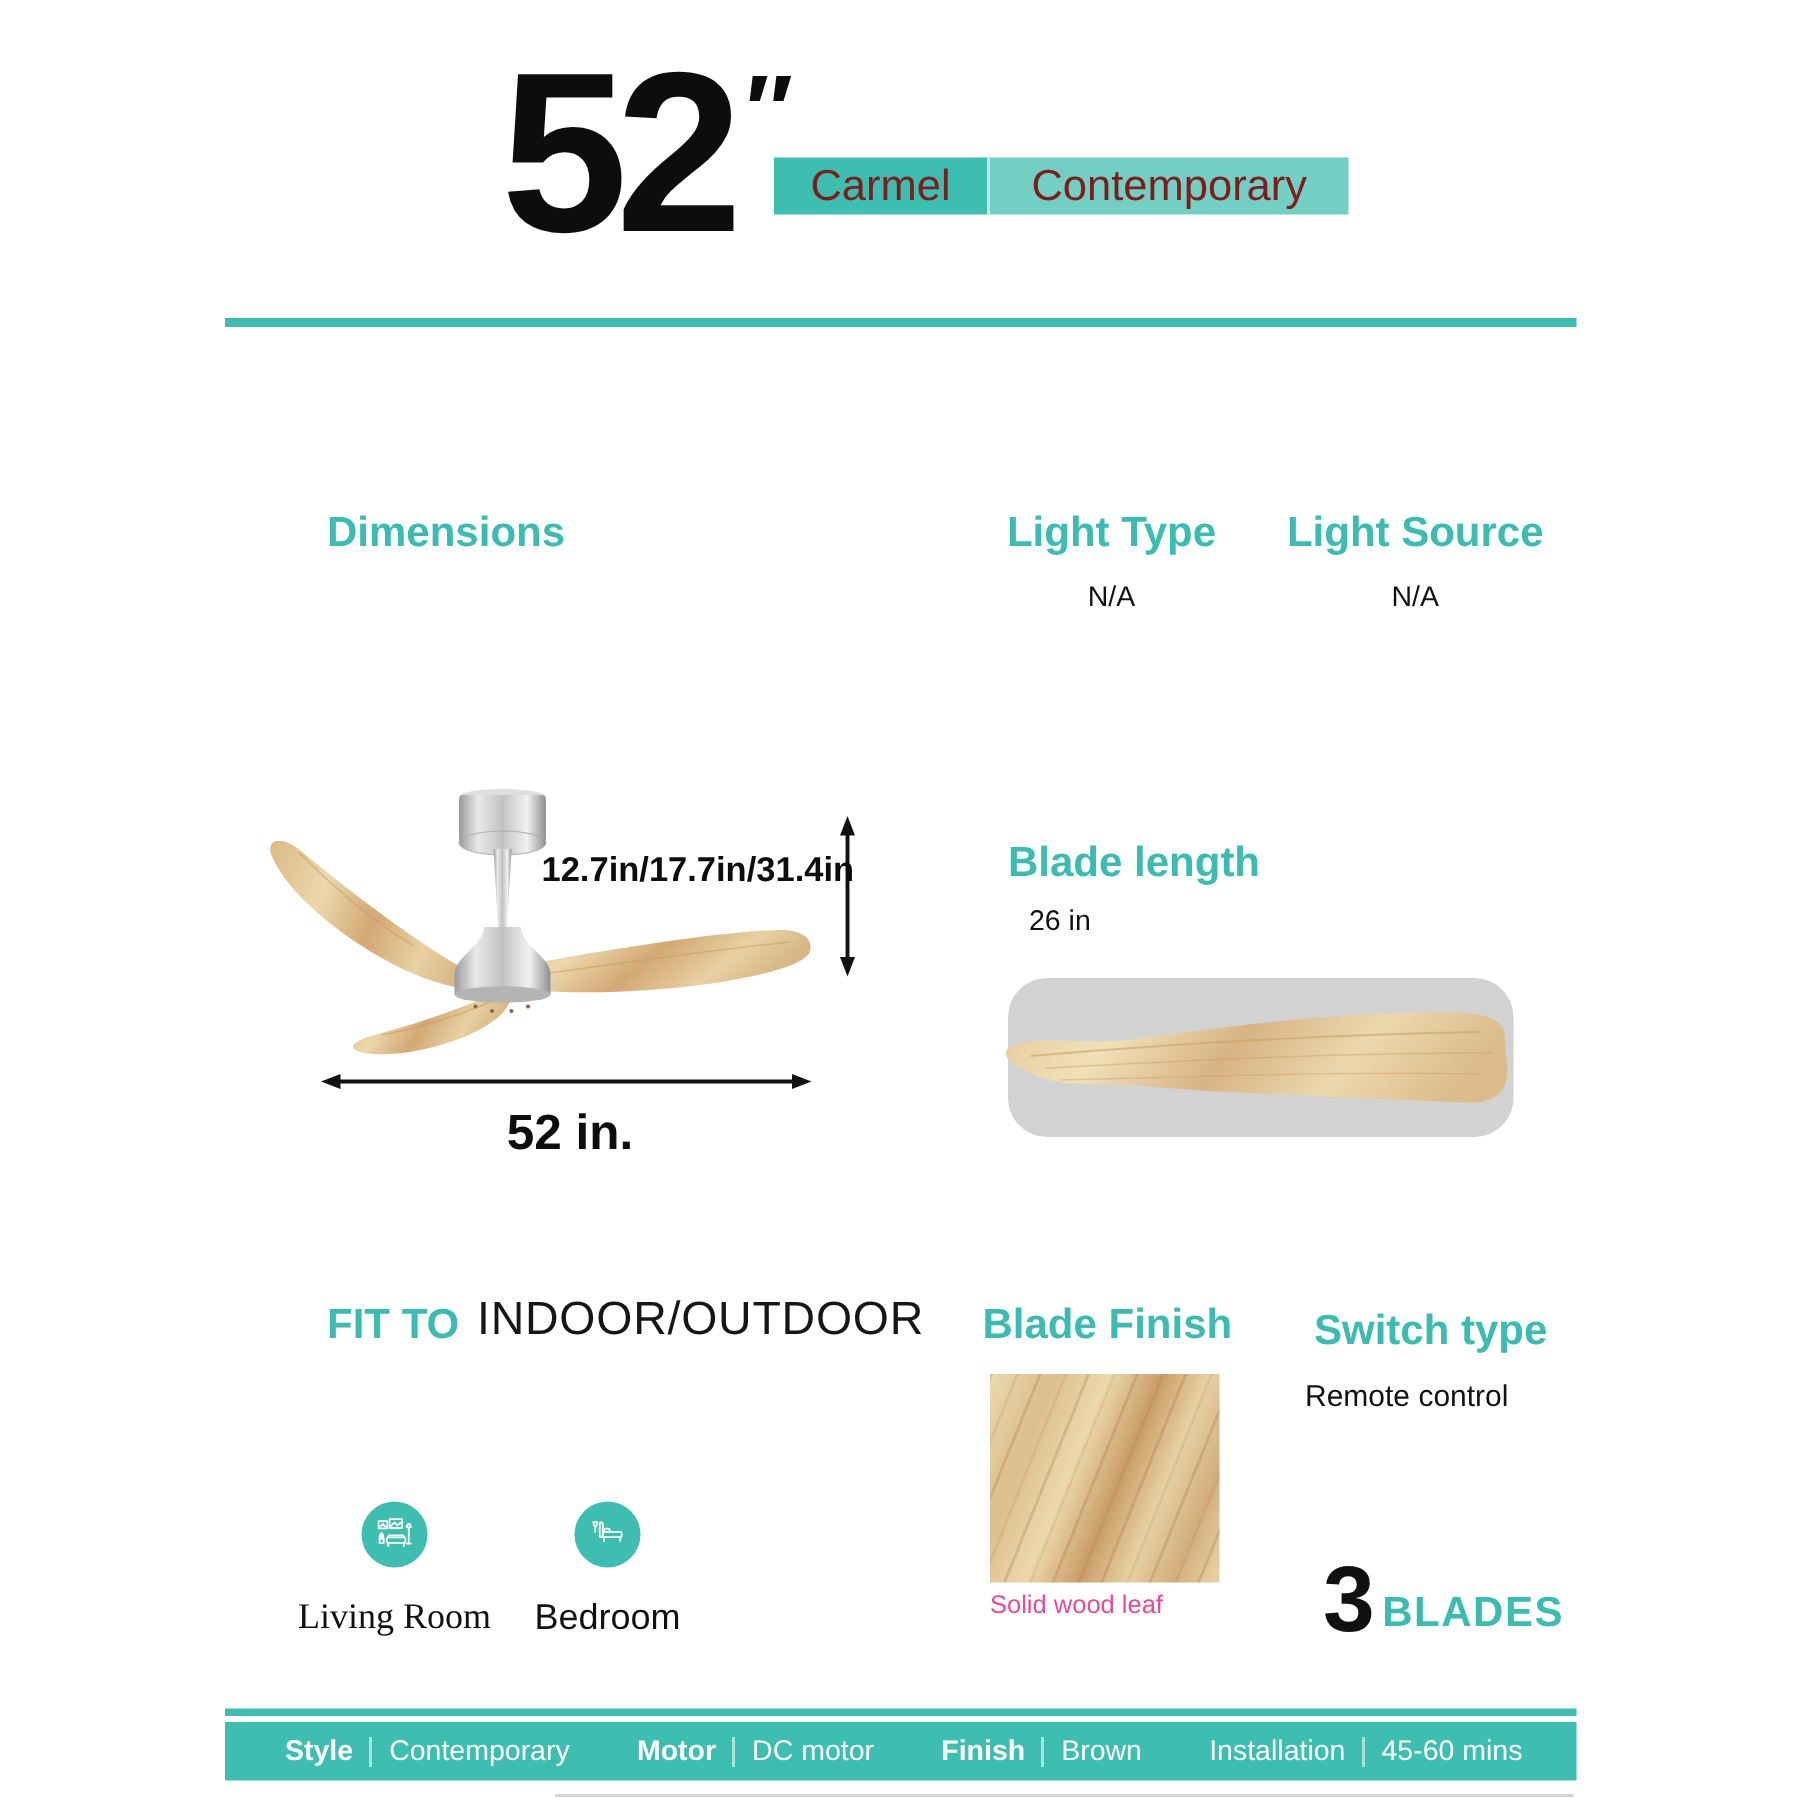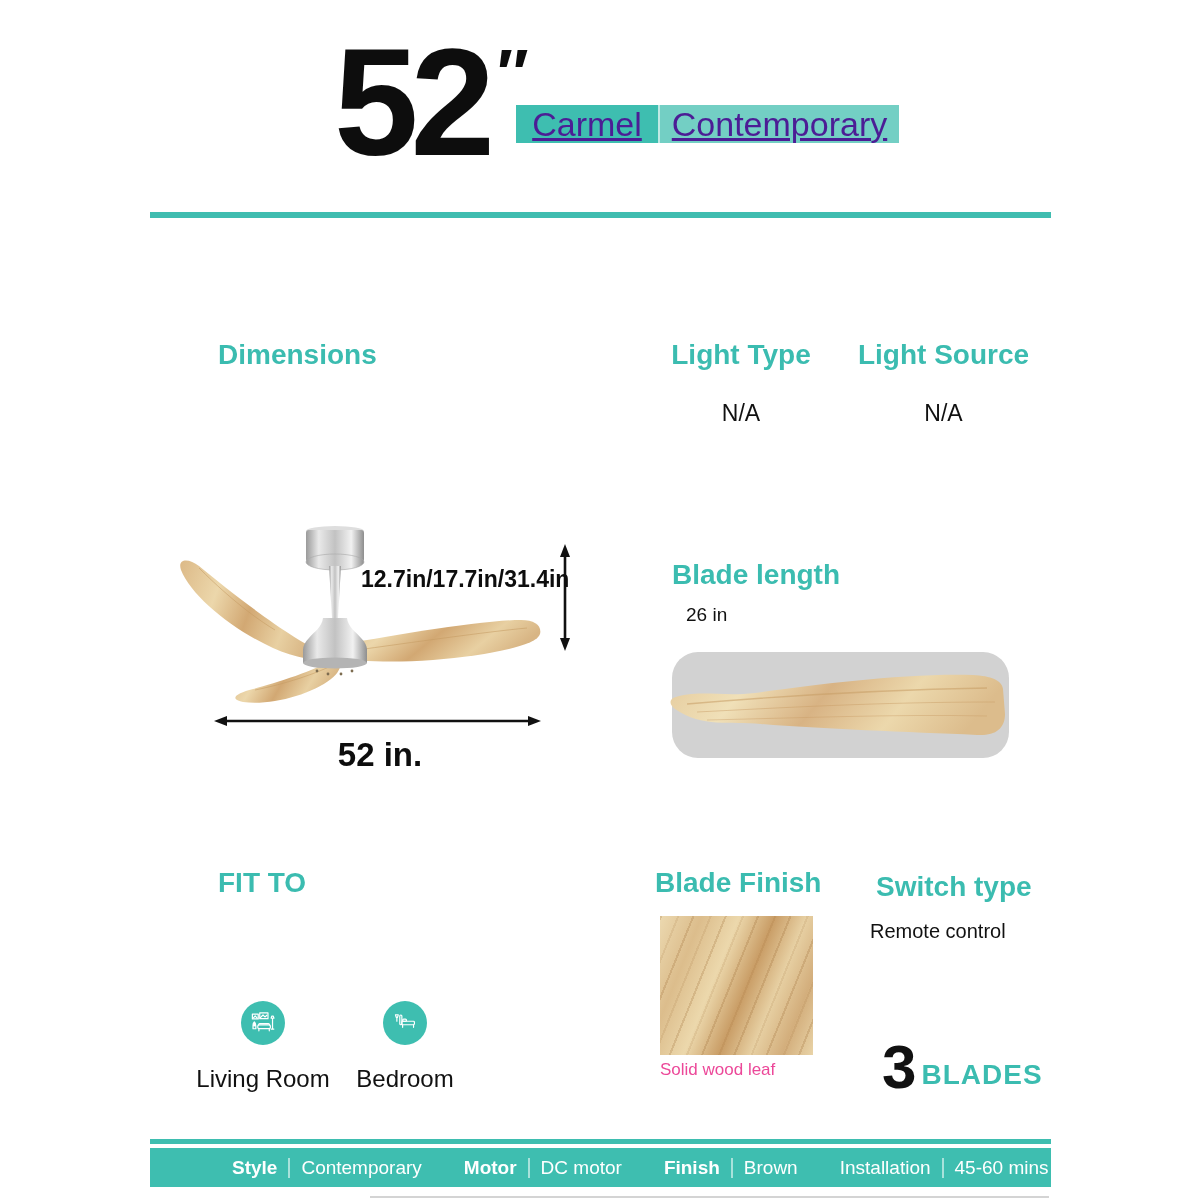--- a/index.html
+++ b/index.html
@@ -6,34 +6,34 @@
   .page{position:relative;width:1200px;height:1200px;background:#ffffff;overflow:hidden;
         font-family:"Liberation Sans", sans-serif;color:#151515;}
   .abs{position:absolute;}
 
   
   .size-number{left:294px;top:26px;font-size:152px;font-weight:bold;letter-spacing:-8px;
                line-height:1;color:#0d0d0d;margin-left:40px;}
   .inch-mark{font-size:66px;letter-spacing:0;vertical-align:top;position:relative;top:14px;left:10px;
              font-weight:bold;}
   .banner{left:516px;top:105px;height:38px;display:flex;}
-  .banner-seg{display:flex;align-items:center;justify-content:center;color:#4c1d95;font-size:34px;text-decoration:underline;}
+  .banner-seg{display:flex;align-items:center;justify-content:center;color:#7f1d1d;font-size:29px;}
   .banner-left{width:142px;background:#3ebeb0;}
   .banner-right{width:239px;background:#73cfc4;border-left:2px solid rgba(255,255,255,0.55);}
 
   .divider{left:150px;top:212px;width:901px;height:6px;background:#3fbdb0;}
 
   .teal-h{color:#3bbcb0;font-weight:bold;font-size:28px;line-height:1.2;}
 
   
   .dimensions-title{left:218px;top:338px;}
   .light-block{text-align:center;}
   .light-type{left:661px;top:338px;width:160px;}
   .light-source{left:856px;top:338px;width:175px;}
-  .light-value{margin-top:28px;font-size:23px;color:#111;}
+  .light-value{margin-top:16px;font-size:19px;color:#111;}
 
   
   .fan-fig{left:165px;top:518px;width:410px;height:250px;}
   .fan-height-label{left:361px;top:566px;font-size:23px;font-weight:bold;color:#0d0d0d;white-space:nowrap;}
   .fan-width-label{left:323px;top:736px;width:114px;text-align:center;font-size:33px;font-weight:bold;color:#0d0d0d;}
 
   
   .blade-length-title{left:672px;top:558px;}
   .blade-length-value{left:686px;top:604px;font-size:19px;color:#111;}
   .blade-box{left:672px;top:652px;width:337px;height:106px;background:#d2d2d2;border-radius:26px;}
@@ -63,21 +63,21 @@
   .blades-row{left:882px;top:1036px;display:flex;align-items:flex-end;}
   .blades-count{font-size:62px;font-weight:bold;line-height:1;color:#111;}
   .blades-word{font-size:28px;font-weight:bold;color:#3bbcb0;margin-left:5px;margin-bottom:7px;letter-spacing:1px;}
 
   
   .footer-line{left:150px;top:1139px;width:901px;height:5px;background:#3ebeb0;}
   .footer-bar{left:150px;top:1148px;width:901px;height:39px;background:#3ebeb0;display:flex;
               align-items:center;justify-content:space-between;box-sizing:border-box;
               padding:0 36px 0 40px;color:#fff;font-size:19px;}
   .f-item{display:flex;align-items:center;white-space:nowrap;}
-  .f-key{font-weight:bold;margin-left:42px;}
+  .f-key{font-weight:bold;}
   .f-sep{width:2px;height:20px;background:rgba(255,255,255,0.55);margin:0 11px;}
   .bottom-artifact{left:370px;top:1196px;width:679px;height:2px;background:#d4d4d4;}
 </style>
 </head>
 <body>
 
 <div class="page">
 
   <div class="abs size-number"><span>52</span><span class="inch-mark">″</span></div>
 
@@ -167,22 +167,23 @@
         </linearGradient>
       </defs>
       <path d="M6,46 C30,37 54,45 88,41 C146,33 236,21 306,23 C324,24 335,28 336,37 L338,62 C338,77 328,84 310,83 C242,80 152,77 94,72 C62,69 36,76 8,57 C3,53 2,49 6,46 Z" fill="url(#wood2)"></path>
       <path d="M20,52 C90,46 200,38 320,36" stroke="#c79c64" stroke-width="1.3" fill="none" opacity="0.55"></path>
       <path d="M30,60 C110,56 210,50 328,50" stroke="#c79c64" stroke-width="1" fill="none" opacity="0.45"></path>
       <path d="M40,68 C130,66 230,62 320,64" stroke="#c79c64" stroke-width="1" fill="none" opacity="0.4"></path>
     </svg>
   </div>
 
   <div class="abs teal-h fit-to-label">FIT TO</div>
-
-  <div class="abs room" style="left:188px;top:1001px;">
+  <div class="abs fit-to-value">INDOOR/OUTDOOR</div>
+
+  <div class="abs room" style="left:188px;top:1001px;font-family:Liberation Serif, serif;">
     <div class="room-circle">
       <svg width="26" height="26" viewBox="0 0 24 24" fill="none" stroke="#ffffff" stroke-width="1.1" stroke-linecap="round" stroke-linejoin="round">
         <rect x="2.2" y="3.8" width="5.4" height="4.4"></rect>
         <path d="M3.2,7.2 L4.8,5.4 L6.4,7.2"></path>
         <rect x="9" y="2.6" width="7.6" height="5.4"></rect>
         <path d="M9.6,7 L12,4.6 L13.8,6.4 L15.6,4.8"></path>
         <path d="M4,11 C3,12 2.6,13.2 3.1,14.2 M4,11 C5,12 5.4,13.2 4.9,14.2 M4,11 L4,14.5"></path>
         <rect x="2.8" y="14.5" width="2.6" height="2.8"></rect>
         <path d="M8,13.8 C8,12.8 8.8,12.2 9.6,12.6 L16.4,12.6 C17.2,12.2 18,12.8 18,13.8"></path>
         <rect x="7.2" y="13.8" width="11.6" height="3.4" rx="1"></rect>

